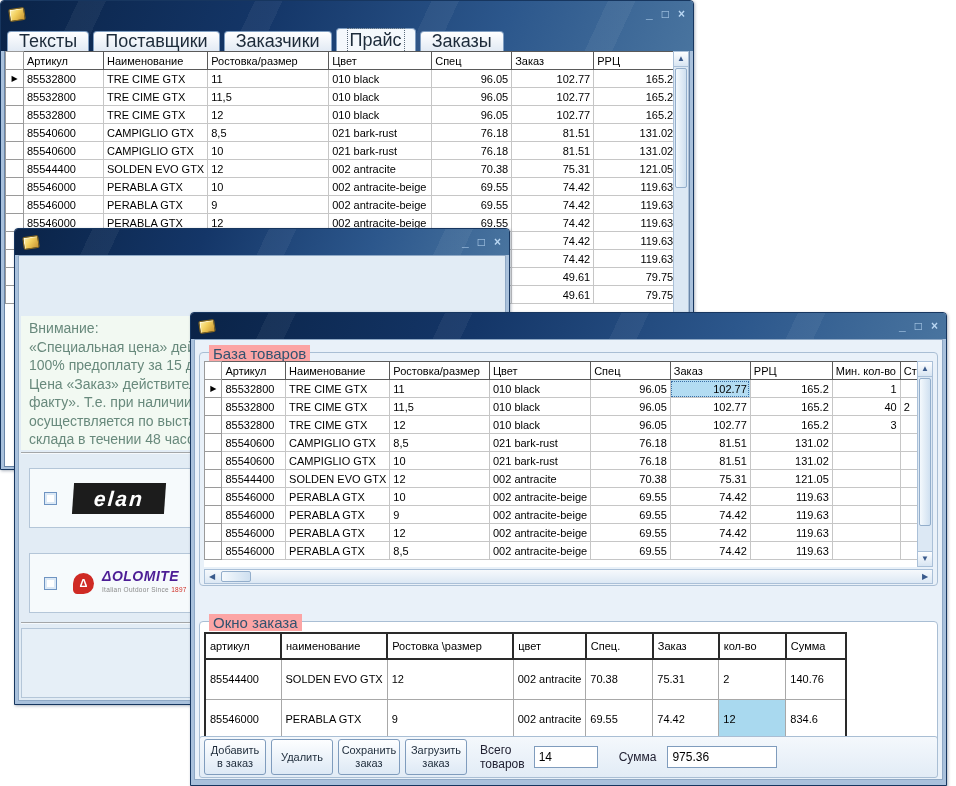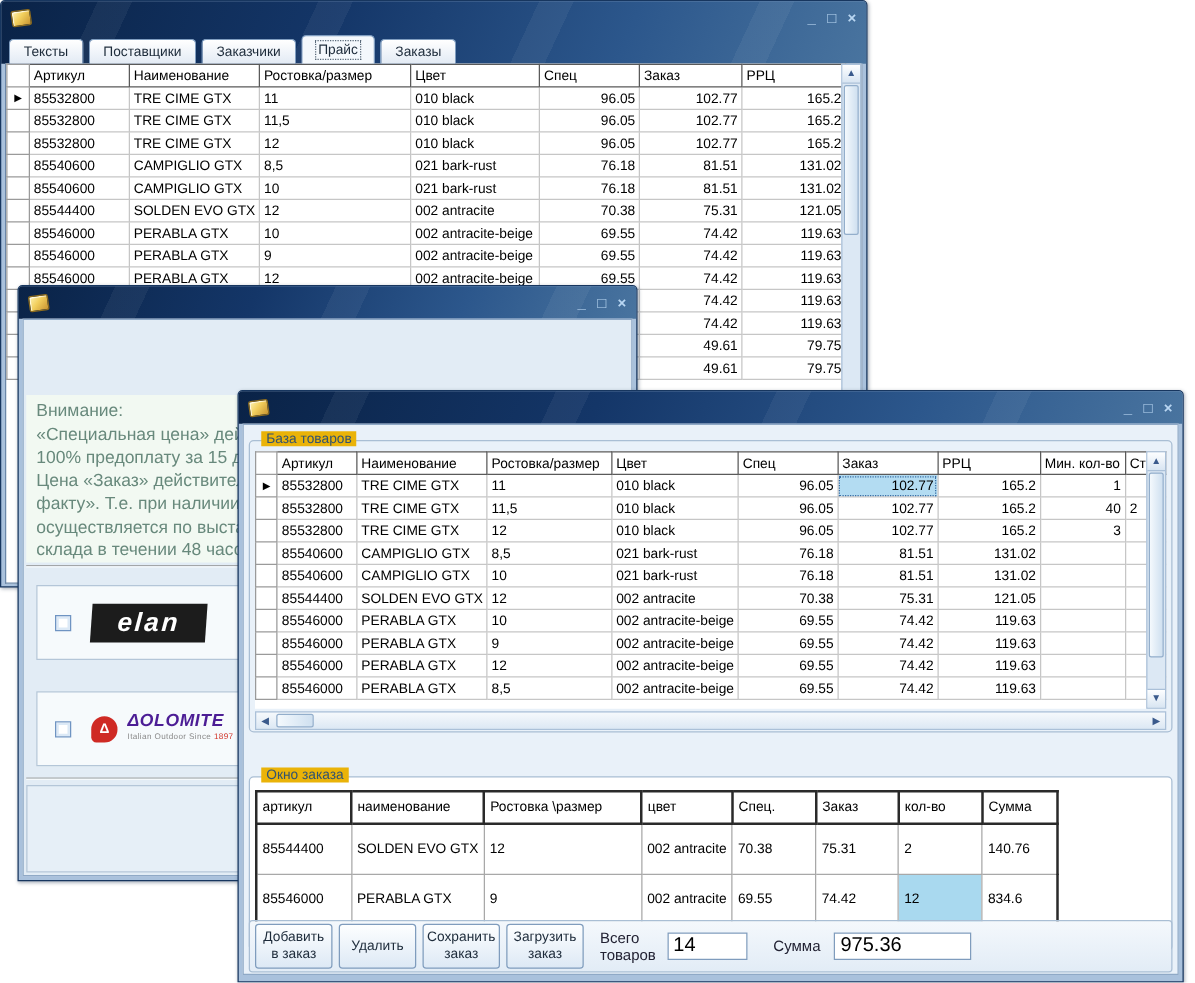--- a/index.html
+++ b/index.html
@@ -19,21 +19,21 @@
   .titlebar { position:relative; height:26px; display:flex; align-items:center; padding:0 8px; z-index:1; }
   .app-icon { width:16px; height:13px; border-radius:2px; transform:rotate(-8deg);
               background:linear-gradient(135deg,#fdf3b3 0%,#f2cf5d 45%,#c89431 100%);
               border:1px solid #8a6a1e; box-shadow:inset 1px 1px 0 rgba(255,255,255,.7); }
   .tb-controls { margin-left:auto; display:flex; gap:9px; align-items:center; }
   .tbtn { color:#b9d6f2; font-size:12px; font-weight:bold; line-height:12px; cursor:default; }
   .tabstrip { position:relative; z-index:1; display:flex; align-items:flex-end; gap:4px;
               height:24px; padding:0 6px; }
   .tab { height:20px; padding:0 11px; display:inline-flex; align-items:center;
          background:linear-gradient(#ffffff,#e2eaf4); border:1px solid #7f9dc0; border-bottom:none;
-         border-radius:4px 4px 0 0; font-size:11px; color:#1d2b3a; }
+         border-radius:4px 4px 0 0; font-size:18px; color:#1d2b3a; }
   .tab.active { height:23px; background:#f4f8fc; }
   .tab.active .tab-label { outline:1px dotted #5a6a7a; padding:1px 2px; }
 
   
   table.grid { border-collapse:collapse; table-layout:fixed; background:#ffffff;
                font-size:11px; color:#000; }
   table.grid th { background:#ffffff; border:1px solid #5a5a5a; font-weight:normal;
                   text-align:left; padding:2px 3px; height:18px; white-space:nowrap; overflow:hidden; }
   table.grid td { border:1px solid #c6c6c6; padding:1px 3px; height:18px;
                   white-space:nowrap; overflow:hidden; }
@@ -60,22 +60,22 @@
   .vscroll .sarrow { display:block; height:15px; background:linear-gradient(#fdfeff,#d8e5f2);
                      border-bottom:1px solid #aac0d8; }
   .vscroll .sarrow.bottom { position:absolute; bottom:0; left:0; right:0; border-top:1px solid #aac0d8; border-bottom:none; }
   .sthumb { display:block; background:linear-gradient(90deg,#f4f9fd,#cfe0f0); border:1px solid #93aecb; border-radius:2px; }
   .vscroll .sthumb { margin:1px; }
   .hscroll .sthumb { height:11px; width:30px; margin-left:2px; }
   .hscroll .sarrow.right { margin-left:auto; }
 
   
   .groupbox { position:absolute; border:1px solid #a9bed4; border-radius:4px; }
-  .gb-label { position:absolute; top:-8px; left:9px; padding:0 4px; font-size:11px;
-              color:#33536f; background:#eab308; white-space:nowrap; }
+  .gb-label { position:absolute; top:-8px; left:9px; padding:0 4px; font-size:15px;
+              color:#33536f; background:#fca5a5; white-space:nowrap; }
 
   
   #w-back { left:0; top:0; width:694px; height:470px; z-index:1; }
   .back-body { position:relative; height:416px; background:#ffffff; border:1px solid #6a86a8; border-top:none; }
 
   
   #w-mid { left:14px; top:228px; width:496px; height:477px; z-index:2; }
   .mid-client { position:relative; height:446px; background:#e2ecf5; border:1px solid #8fa9c6; }
   .banner { position:absolute; left:2px; right:2px; top:2px; height:56px;
             background:linear-gradient(100deg,#cfe7d8 0%,#9cc2bb 45%,#57909f 100%);
@@ -115,21 +115,21 @@
   #gb-order table.order { margin:10px 0 0 4px; }
   .bottombar { position:absolute; left:4px; right:4px; top:396px; height:42px;
                border:1px solid #a9bed4; border-radius:3px;
                background:linear-gradient(#f4f8fc,#e2ecf6); display:flex; align-items:center;
                padding:12px 4px; gap:5px; }
   .btn { width:62px; height:36px; border:1px solid #7f9cbd; border-radius:3px;
          background:linear-gradient(#fdfeff,#dde9f5); font-size:11px; color:#1d2b3a;
          font-family:"Liberation Sans",sans-serif;
          display:flex; flex-direction:column; align-items:center; justify-content:center; line-height:13px; }
   .tot-label { font-size:12px; color:#223; line-height:14px; margin-left:8px; white-space:nowrap; }
-  .tot-input { height:22px; border:1px solid #7f9cbd; background:#fff; font-size:16px;
+  .tot-input { height:22px; border:1px solid #7f9cbd; background:#fff; font-size:12px;
                padding:0 4px; font-family:"Liberation Sans",sans-serif; }
   #inp-items { width:64px; margin-left:4px; }
   #inp-sum { width:110px; margin-left:6px; }
   .sum-label { font-size:12px; color:#223; margin-left:16px; }
 </style>
 </head>
 <body>
 
 <div id="stage">
 

